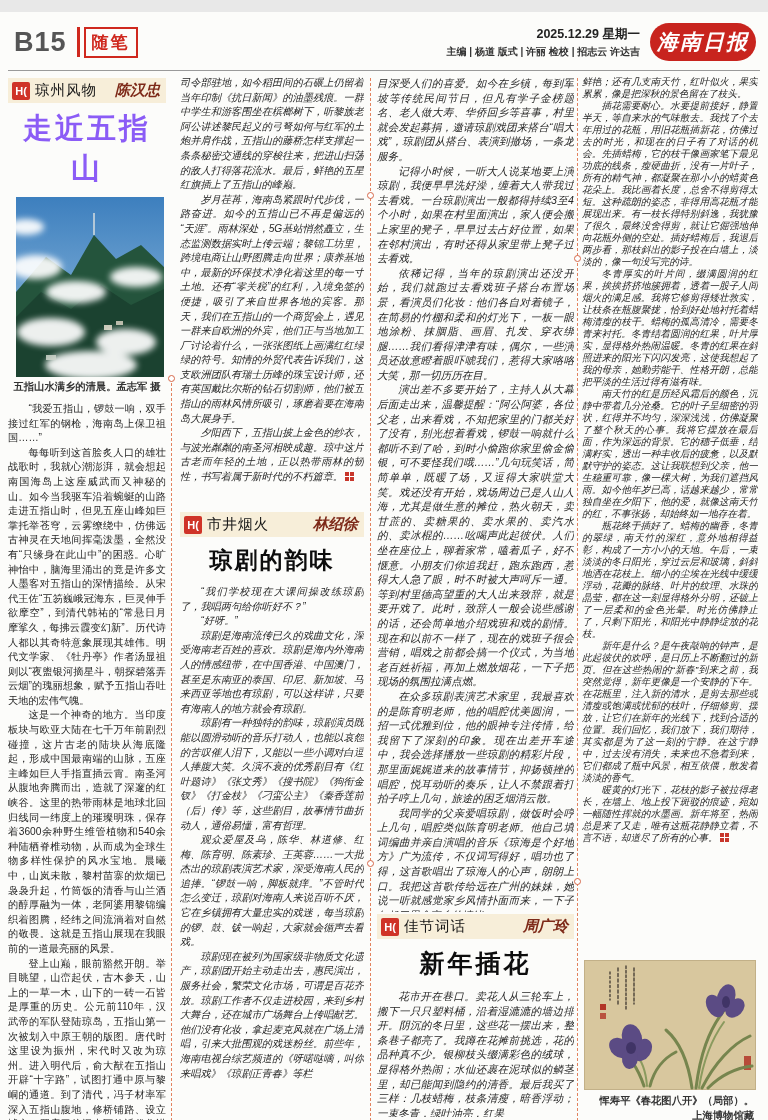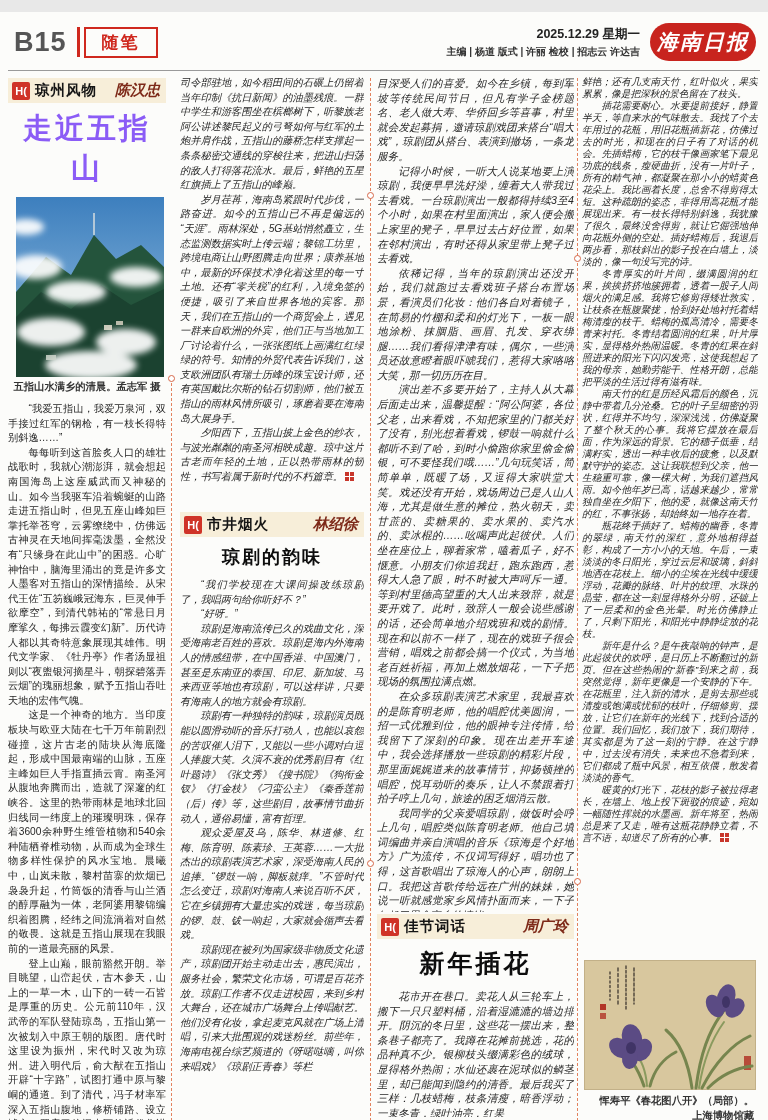--- a/index.html
+++ b/index.html
@@ -7,21 +7,21 @@
         font-family:"Liberation Sans",sans-serif;color:#262626;margin:12px auto;}
   
   .masthead{position:absolute;top:6px;left:14px;right:12px;height:48px;display:flex;
             align-items:center;justify-content:space-between;}
   .mh-left{display:flex;align-items:center;gap:10px;}
   .page-code{font-size:27px;font-weight:700;color:#555;letter-spacing:1px;}
   .weekly{font-size:31px;font-weight:700;color:#f4f4f4;-webkit-text-stroke:1.3px #adadad;letter-spacing:3px;}
   .colbox{display:flex;align-items:center;gap:4px;}
   .colbar{width:3px;height:30px;background:#cf281e;}
   .colname{border:2px solid #cf281e;color:#cf281e;font-size:17px;font-weight:700;
-           padding:2px 16px;letter-spacing:2px;}
+           padding:2px 6px;letter-spacing:2px;}
   .mh-right{display:flex;align-items:center;gap:10px;}
   .mh-info{text-align:right;line-height:1.5;}
   .mh-date{font-size:12.5px;font-weight:700;color:#222;}
   .mh-staff{font-size:10px;font-weight:700;color:#333;}
   .paper-logo{width:106px;height:38px;background:#c8241e;color:#fff;display:flex;
               align-items:center;justify-content:center;font-size:21px;font-weight:700;
               font-style:italic;font-family:"DejaVu Serif",serif;letter-spacing:2px;border-radius:19px;}
   .headrule{position:absolute;top:58px;left:8px;right:8px;border-top:1.5px solid #9a9a9a;}
   
   .col{position:absolute;top:64px;height:1052px;overflow:hidden;}
@@ -32,25 +32,25 @@
   .vsep{position:absolute;border-left:1px dashed #e2825e;width:0;}
   .vsep1{left:171px;top:366px;height:748px;}
   .vsep2{left:370px;top:66px;height:1048px;}
   .vsep3{left:577px;top:66px;height:1048px;}
   .dot{position:absolute;width:5px;height:5px;border:1px solid #d5684a;border-radius:50%;
        background:#fff;margin-left:-3px;}
   
   .strip{display:flex;align-items:center;gap:5px;background:#f7eed9;padding:3px 4px;margin:2px 0 4px 0;}
   .hklogo{flex:0 0 auto;width:18px;height:18px;background:#cf3327;color:#fff;font-size:11px;
           font-weight:700;display:flex;align-items:center;justify-content:center;border-radius:2px;}
-  .striplabel{font-size:14.5px;font-weight:700;color:#151515;letter-spacing:1px;}
+  .striplabel{font-size:14.5px;font-weight:400;color:#151515;letter-spacing:1px;}
   .sig{margin-left:auto;font-family:"DejaVu Serif",serif;font-style:italic;font-weight:700;
        font-size:15px;color:#7d2918;padding-right:2px;}
   .atitle1{font-size:29px;font-weight:700;color:#8b5cf6;text-align:center;letter-spacing:3px;margin:6px 0 8px 0;}
-  .atitle2{font-size:18px;font-weight:700;color:#0d0d0d;text-align:center;letter-spacing:2px;margin:8px 0 9px 0;}
+  .atitle2{font-size:23px;font-weight:700;color:#0d0d0d;text-align:center;letter-spacing:2px;margin:8px 0 9px 0;}
   .atitle3{font-size:25px;font-weight:700;color:#0d0d0d;text-align:center;letter-spacing:3px;margin:8px 0 9px 0;}
   
   .body p{margin:0;text-indent:2em;text-align:justify;}
   .body p.noind{text-indent:0;}
   .bA{font-size:10.2px;line-height:14.6px;}
   .col3 .bA{font-size:10.6px;}
   .bB{font-size:9.7px;line-height:12px;}
   .blk{overflow:hidden;font-style:italic;}
   .a1c2{height:434px;margin-bottom:2px;}
   .a2c2{height:548px;}
@@ -131,21 +131,21 @@
       </g>
       <g opacity="0.85">
         <rect x="88" y="128" width="8" height="5" fill="#e8e2d2"></rect>
         <rect x="100" y="124" width="7" height="4" fill="#d8d2c2"></rect>
         <rect x="30" y="158" width="10" height="5" fill="#cfd6cc"></rect>
       </g>
     </svg>
     <div class="photocap">五指山水满乡的清晨。孟志军 摄</div>
 
     <div class="body bA">
-      <p>“我爱五指山，我爱万泉河，双手接过红军的钢枪，有一枝长得特别斜逸……”</p>
+      <p>“我爱五指山，锣鼓一响，双手接过红军的钢枪，海南岛上保卫祖国……”</p>
       <p>每每听到这首脍炙人口的雄壮战歌时，我就心潮澎湃，就会想起南国海岛上这座威武而又神秘的山。如今当我驱车沿着蜿蜒的山路走进五指山时，但见五座山峰如巨掌托举苍穹，云雾缭绕中，仿佛远古神灵在天地间挥毫泼墨，全然没有“只缘身在此山中”的困惑。心旷神怡中，脑海里涌出的竟是许多文人墨客对五指山的深情描绘。从宋代王佐“五笏巍峨冠海东，巨灵伸手欲摩空”，到清代韩祐的“常悬日月摩挲久，每拂云霞变幻新”。历代诗人都以其奇特意象展现其雄伟。明代文学家、《牡丹亭》作者汤显祖则以“夜盥银河摘星斗，朝探碧落弄云烟”的瑰丽想象，赋予五指山吞吐天地的宏伟气魄。</p>
       <p>这是一个神奇的地方。当印度板块与欧亚大陆在七千万年前剧烈碰撞，这片古老的陆块从海底隆起，形成中国最南端的山脉，五座主峰如巨人手指直插云霄。南圣河从腹地奔腾而出，造就了深邃的红峡谷。这里的热带雨林是地球北回归线同一纬度上的璀璨明珠，保存着3600余种野生维管植物和540余种陆栖脊椎动物，从而成为全球生物多样性保护的风水宝地。晨曦中，山岚未散，黎村苗寨的炊烟已袅袅升起，竹筒饭的清香与山兰酒的醇厚融为一体，老阿婆用黎锦编织着图腾，经纬之间流淌着对自然的敬畏。这就是五指山展现在我眼前的一道最亮丽的风景。</p>
       <p>登上山巅，眼前豁然开朗。举目眺望，山峦起伏，古木参天，山上的一草一木，山下的一砖一石皆是厚重的历史。公元前110年，汉武帝的军队登陆琼岛，五指山第一次被划入中原王朝的版图。唐代时这里设为振州，宋代时又改为琼州。进入明代后，俞大猷在五指山开辟“十字路”，试图打通中原与黎峒的通道。到了清代，冯子材率军深入五指山腹地，修桥铺路、设立墟市，开启了偏远山区的近代化进程。上世纪四十年代，这儿又遭日军铁蹄蹂躏，百姓受尽欺凌，苦不堪言。给百姓带来希望的是1948年，共产党领导的琼崖纵队在五指山建立革命根据地，这片土地成为解放海南的战略支点。红色的火种在五指山燃烧，在沉寂的山林里设立了军鞋厂、纺织厂、造纸厂，甚至创办了“琼崖公学”，贫苦的人民也有了读书识字的机会。</p>
 
     </div>
   </div>
 
   <div class="col col2">
     <div class="body bA blk a1c2">
       <p class="noind">司令部驻地，如今稻田间的石碾上仍留着当年印制《抗日新闻》的油墨残痕。一群中学生和游客围坐在槟榔树下，听黎族老阿公讲述黎民起义的弓弩如何与红军的土炮并肩作战，五指山的藤桥怎样支撑起一条条秘密交通线的穿梭往来，把进山扫荡的敌人打得落花流水。最后，鲜艳的五星红旗插上了五指山的峰巅。</p>

